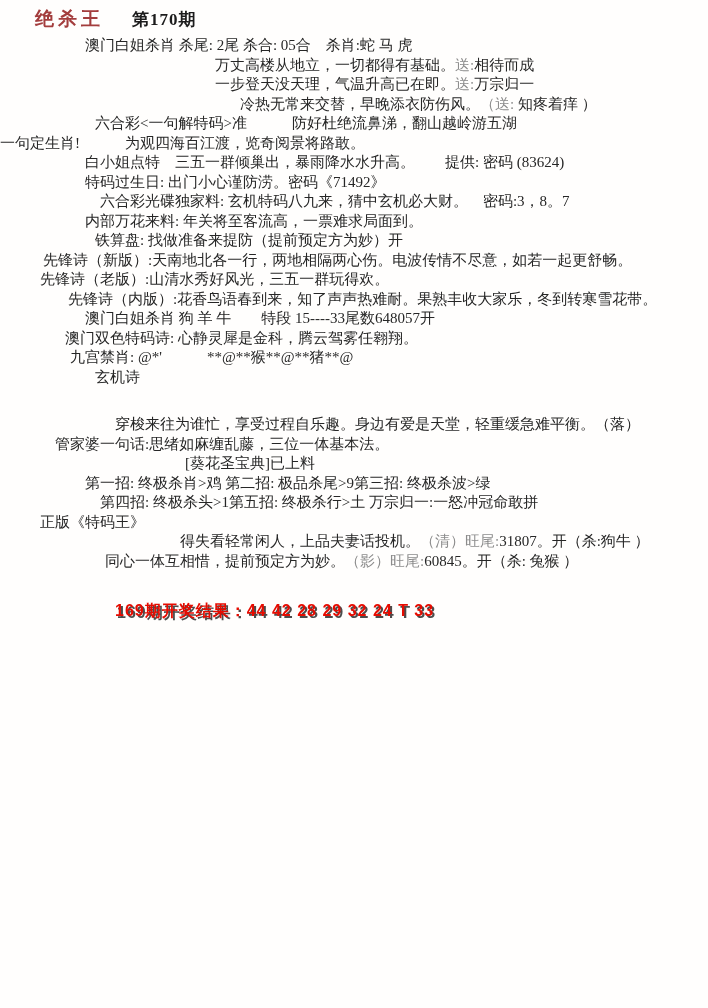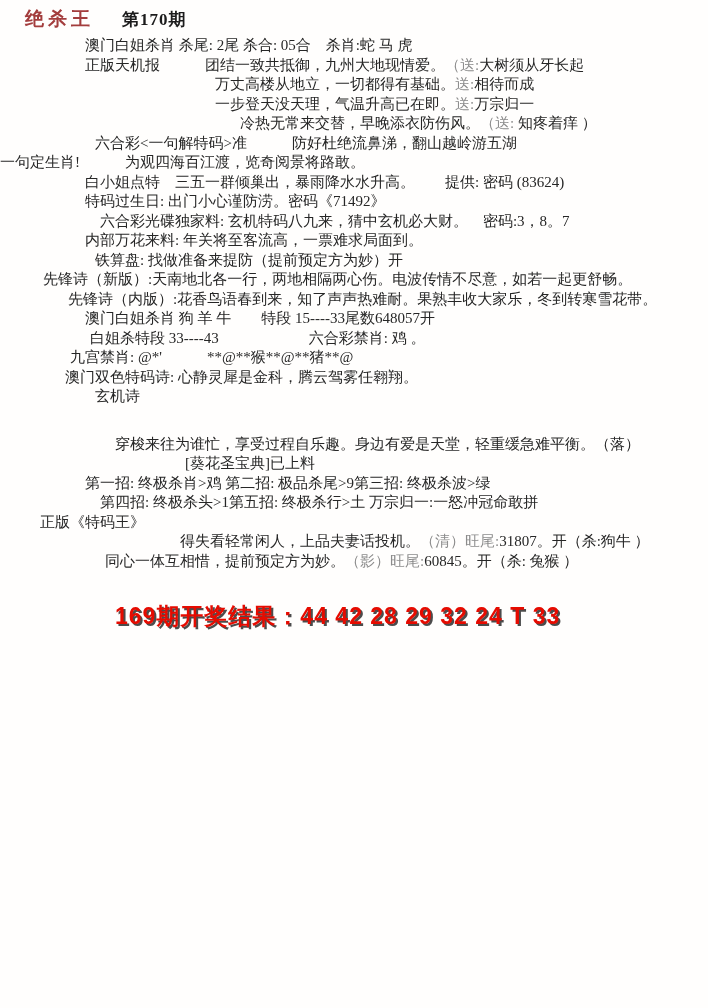--- a/index.html
+++ b/index.html
@@ -17,21 +17,21 @@
     position:relative;
     box-sizing:border-box;
     padding-top:6px;
   }
   .titlebar{
     height:26px;
     margin-bottom:4px;
     white-space:nowrap;
   }
   .main-title{
-    margin-left:25px;
+    margin-left:35px;
     font-size:19px;
     font-weight:bold;
     letter-spacing:4px;
   }
   .issue{
     margin-left:28px;
     font-size:17px;
     font-weight:bold;
     color:#1c1c1c;
     letter-spacing:1px;
@@ -41,57 +41,57 @@
     font-size:15px;
     line-height:19.5px;
     height:19.5px;
     white-space:nowrap;
     box-sizing:border-box;
   }
   .ln .gray{color:#8c8c8c;}
   .result-line{
     margin-top:30px;
     font-family:"Liberation Sans","DejaVu Sans",sans-serif;
-    font-size:23px;
+    font-size:16px;
     font-weight:bold;
     letter-spacing:1px;
     white-space:nowrap;
     text-shadow:2px 2px 0 rgba(45,45,45,0.85);
   }
 </style>
 </head>
 <body>
 
 <div class="page">
 
   <div class="titlebar">
     <span class="main-title" style="color: rgb(163, 61, 61);">绝杀王</span><span class="issue">第170期</span>
   </div>
 
   <div id="lines">
       <div class="ln" style="padding-left: 85px;"><span>澳门白姐杀肖 杀尾: 2尾 杀合: 05合　杀肖:蛇 马 虎</span></div>
-      <div class="ln" style="padding-left: 85px;"><span>正版天机报　　　团结一致共抵御，九州大地现情爱。</span><span class="gray">（送:</span><span>大树须从牙长起</span></div>
       <div class="ln" style="padding-left: 215px;"><span>万丈高楼从地立，一切都得有基础。</span><span class="gray">送:</span><span>相待而成</span></div>
       <div class="ln" style="padding-left: 215px;"><span>一步登天没天理，气温升高已在即。</span><span class="gray">送:</span><span>万宗归一</span></div>
       <div class="ln" style="padding-left: 240px;"><span>冷热无常来交替，早晚添衣防伤风。</span><span class="gray">（送:</span><span> 知疼着痒 ）</span></div>
       <div class="ln" style="padding-left: 95px;"><span>六合彩&lt;一句解特码&gt;准　　　防好杜绝流鼻涕，翻山越岭游五湖</span></div>
       <div class="ln" style=""><span>一句定生肖!　　　为观四海百江渡，览奇阅景将路敢。</span></div>
       <div class="ln" style="padding-left: 85px;"><span>白小姐点特　三五一群倾巢出，暴雨降水水升高。　　提供: 密码 (83624)</span></div>
       <div class="ln" style="padding-left: 85px;"><span>特码过生日: 出门小心谨防涝。密码《71492》</span></div>
       <div class="ln" style="padding-left: 100px;"><span>六合彩光碟独家料: 玄机特码八九来，猜中玄机必大财。　密码:3，8。7</span></div>
       <div class="ln" style="padding-left: 85px;"><span>内部万花来料: 年关将至客流高，一票难求局面到。</span></div>
       <div class="ln" style="padding-left: 95px;"><span>铁算盘: 找做准备来提防（提前预定方为妙）开</span></div>
       <div class="ln" style="padding-left: 43px;"><span>先锋诗（新版）:天南地北各一行，两地相隔两心伤。电波传情不尽意，如若一起更舒畅。</span></div>
+      <div class="ln" style="padding-left: 40px;"><span>先锋诗（老版）:山清水秀好风光，三五一群玩得欢。</span></div>
       <div class="ln" style="padding-left: 40px; margin-left: 28px;"><span>先锋诗（内版）:花香鸟语春到来，知了声声热难耐。果熟丰收大家乐，冬到转寒雪花带。</span></div>
       <div class="ln" style="padding-left: 85px;"><span>澳门白姐杀肖 狗 羊 牛　　特段 15----33尾数648057开</span></div>
-      <div class="ln" style="padding-left: 90px;"><span>白姐杀特段 33----43　　　　　　六合彩禁肖: 鸡 。</span></div>
+      <div class="ln" style="padding-left: 65px;"><span>澳门双色特码诗: 心静灵犀是金科，腾云驾雾任翱翔。</span></div>
       <div class="ln" style="padding-left: 70px;"><span>九宫禁肖: @*'　　　**@**猴**@**猪**@</span></div>
-      <div class="ln" style="padding-left: 65px;"><span>澳门双色特码诗: 心静灵犀是金科，腾云驾雾任翱翔。</span></div>
       <div class="ln" style="padding-left: 95px;"><span>玄机诗</span></div>
       <div class="ln" style="padding-left: 115px; margin-top: 28px;"><span>穿梭来往为谁忙，享受过程自乐趣。身边有爱是天堂，轻重缓急难平衡。（落）</span></div>
+      <div class="ln" style="padding-left: 55px;"><span>管家婆一句话:思绪如麻缠乱藤，三位一体基本法。</span></div>
       <div class="ln" style="padding-left: 185px;"><span>[葵花圣宝典]已上料</span></div>
       <div class="ln" style="padding-left: 85px;"><span>第一招: 终极杀肖&gt;鸡 第二招: 极品杀尾&gt;9第三招: 终极杀波&gt;绿</span></div>
       <div class="ln" style="padding-left: 100px;"><span>第四招: 终极杀头&gt;1第五招: 终极杀行&gt;土 万宗归一:一怒冲冠命敢拼</span></div>
       <div class="ln" style="padding-left: 40px;"><span>正版《特码王》</span></div>
       <div class="ln" style="padding-left: 180px;"><span>得失看轻常闲人，上品夫妻话投机。</span><span class="gray">（清）旺尾:</span><span>31807。开（杀:狗牛 ）</span></div>
       <div class="ln" style="padding-left: 105px;"><span>同心一体互相惜，提前预定方为妙。</span><span class="gray">（影）旺尾:</span><span>60845。开（杀: 兔猴 ）</span></div>
     </div>
 
   <div class="result-line" style="color: rgb(230, 11, 0); margin-left: 115px;">169期开奖结果：44 42 28 29 32 24 T 33</div>
 

